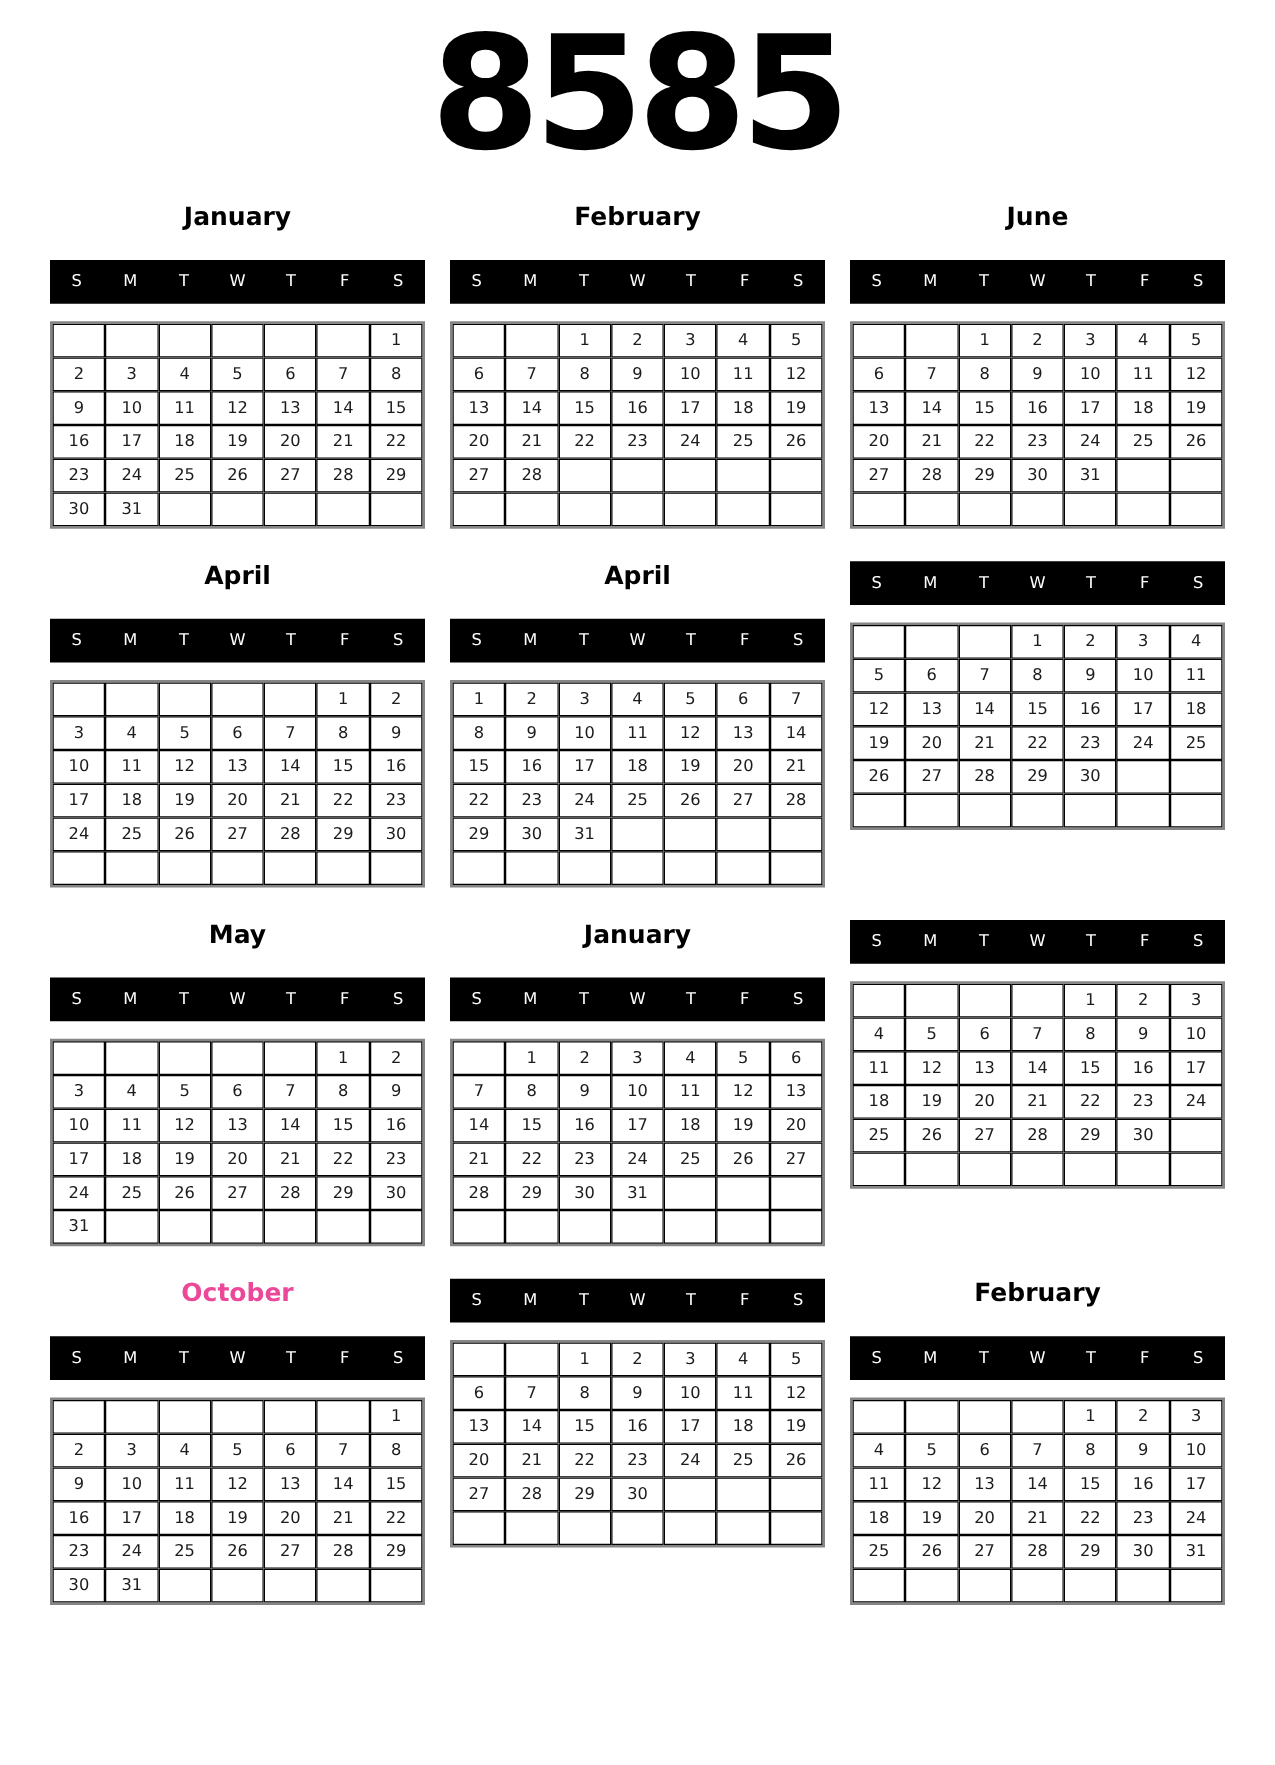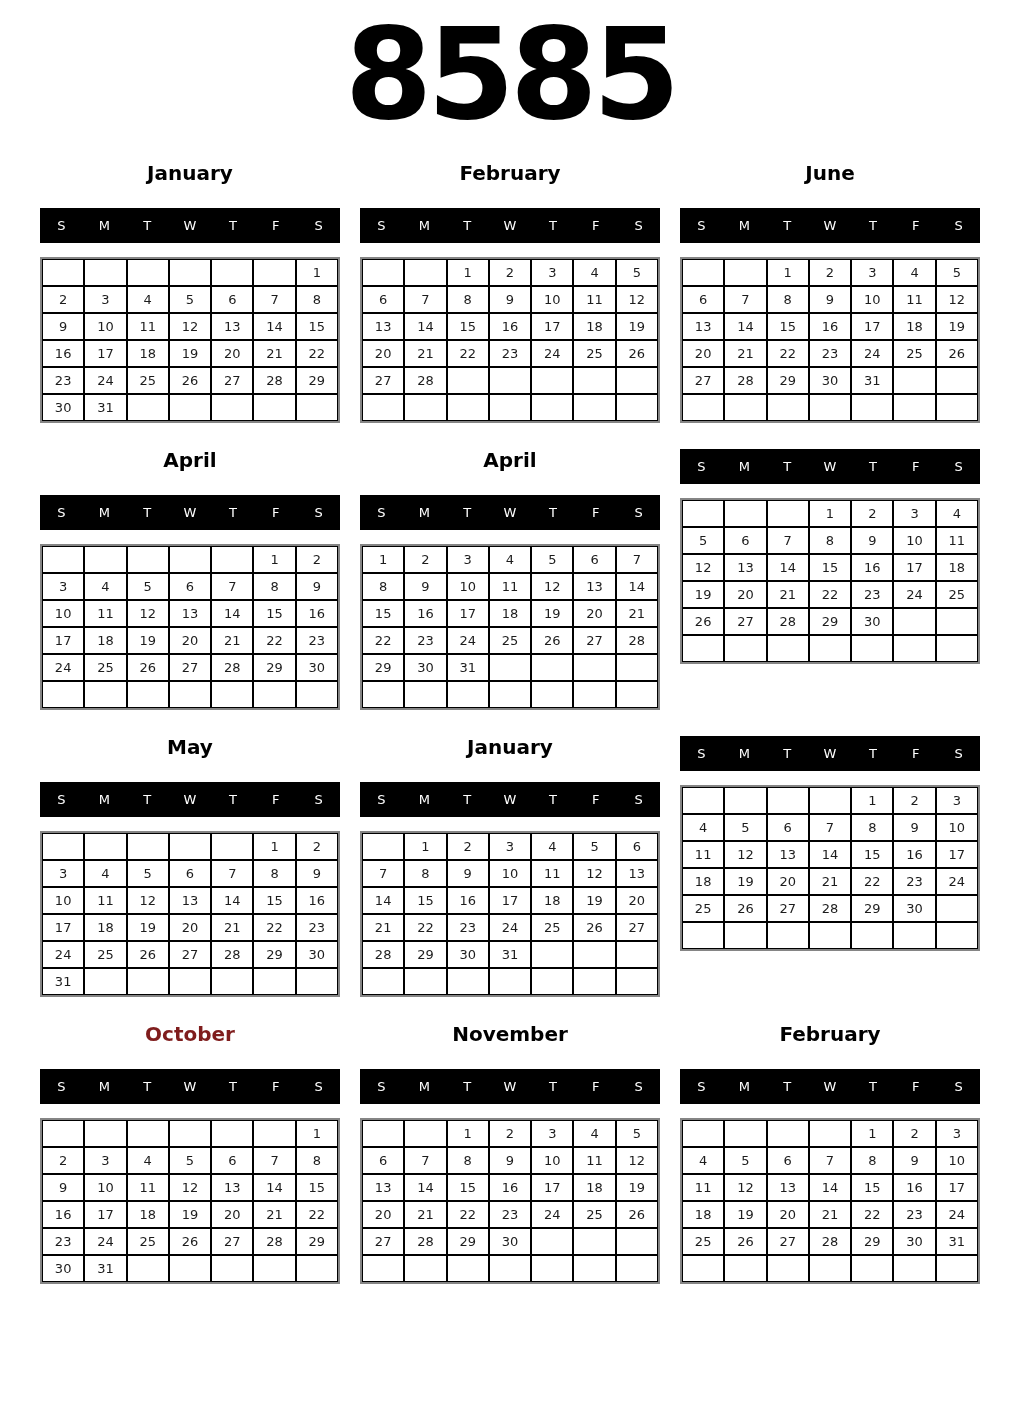--- a/index.html
+++ b/index.html
@@ -715,21 +715,21 @@
               <td></td>
               <td></td>
               <td></td>
               <td></td>
             </tr>
           </tbody>
     </table>
   </div>
 
   <div class="month">
-    <div class="month-name" style="color: #7f1d1d;">October</div>
+    <div class="month-name" style="color: #ec4899;">October</div>
     <div class="weekday-bar" style="background: rgb(0, 0, 0);">
           <span style="color: rgb(255, 255, 255);">S</span>
           <span style="color: rgb(255, 255, 255);">M</span>
           <span style="color: rgb(255, 255, 255);">T</span>
           <span style="color: rgb(255, 255, 255);">W</span>
           <span style="color: rgb(255, 255, 255);">T</span>
           <span style="color: rgb(255, 255, 255);">F</span>
           <span style="color: rgb(255, 255, 255);">S</span>
         </div>
     <table class="days">
@@ -786,21 +786,20 @@
               <td></td>
               <td></td>
               <td></td>
               <td></td>
             </tr>
           </tbody>
     </table>
   </div>
 
   <div class="month">
-    <div class="month-name" style="color: rgb(0, 0, 0);">November</div>
     <div class="weekday-bar" style="background: rgb(0, 0, 0);">
           <span style="color: rgb(255, 255, 255);">S</span>
           <span style="color: rgb(255, 255, 255);">M</span>
           <span style="color: rgb(255, 255, 255);">T</span>
           <span style="color: rgb(255, 255, 255);">W</span>
           <span style="color: rgb(255, 255, 255);">T</span>
           <span style="color: rgb(255, 255, 255);">F</span>
           <span style="color: rgb(255, 255, 255);">S</span>
         </div>
     <table class="days">

